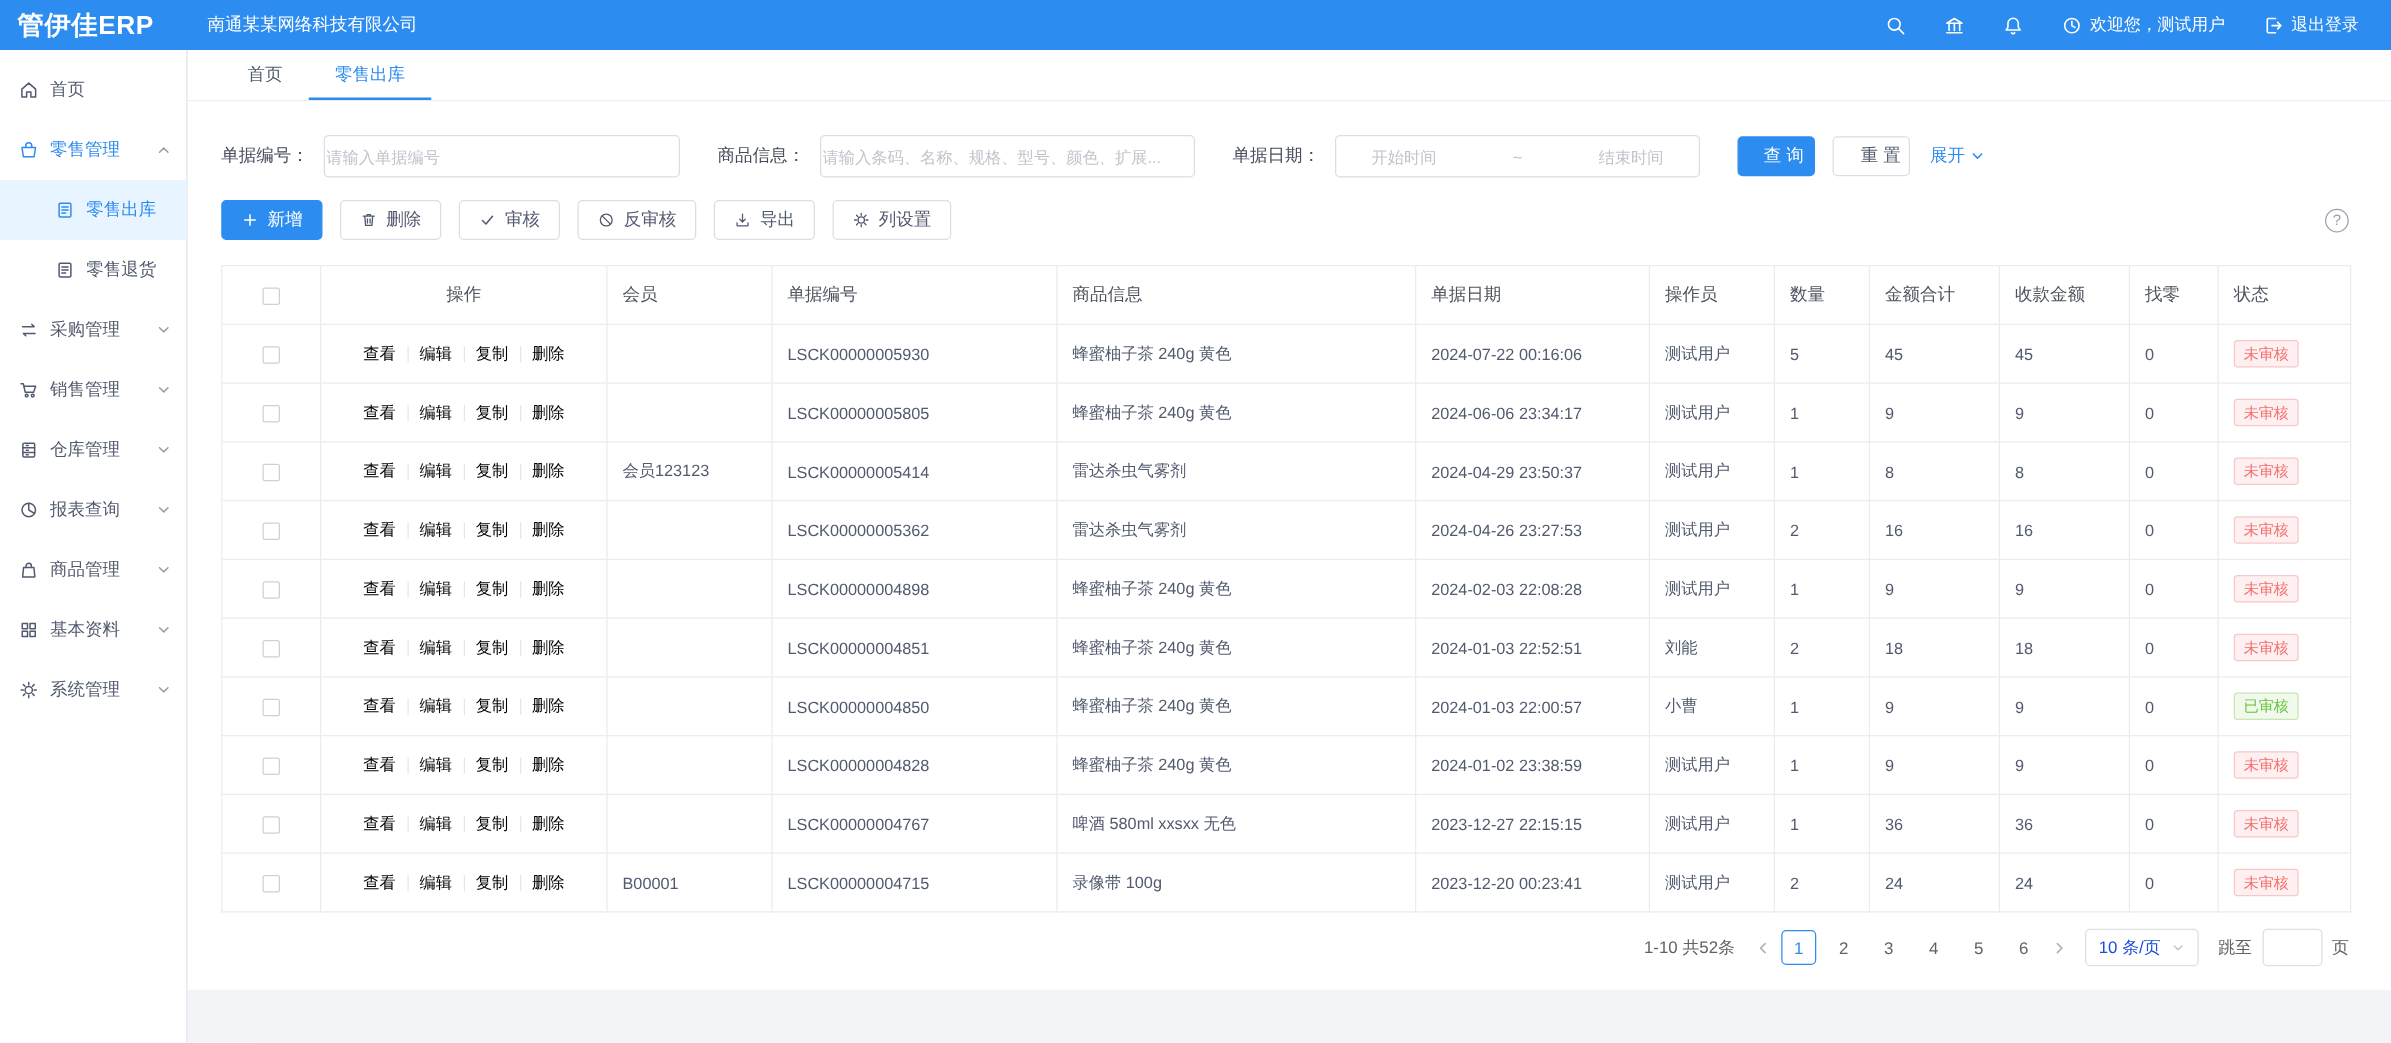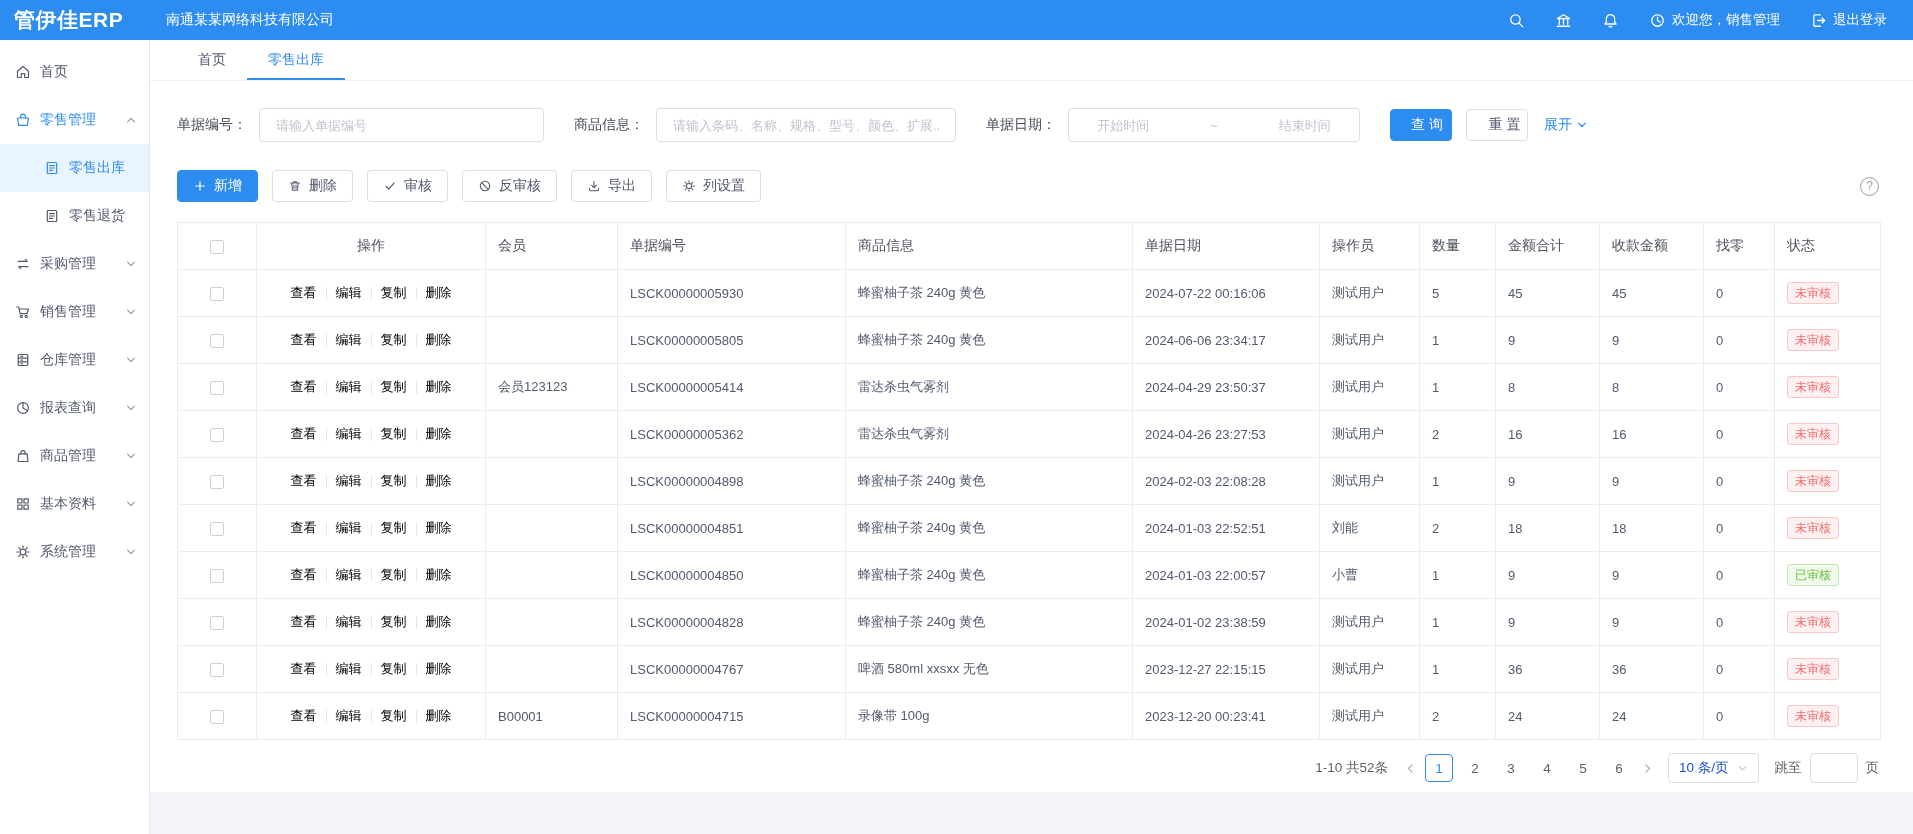--- a/index.html
+++ b/index.html
@@ -33,36 +33,36 @@
   .main { position:absolute; top:40px; left:150px; right:0; bottom:0; background:#f3f4f7; }
   .tabbar { height:41px; background:#fff; border-bottom:1px solid #eceef2; display:flex; padding-left:27px; }
   .tab { padding:0 21px; line-height:39px; cursor:pointer; color:#515a6e; border-bottom:2px solid transparent; }
   .tab.active { color:#2d8cf0; border-bottom-color:#2d8cf0; }
   .content { background:#fff; height:711px; padding:0 34px 0 27px; overflow:hidden; }
 
   
   .filter-row { display:flex; align-items:center; margin-top:27px; }
   .f-group { display:flex; align-items:center; }
   .f-label { font-size:14px; color:#464c5b; white-space:nowrap; margin-right:12px; }
-  .f-input { height:34px; border:1px solid #dcdee2; border-radius:4px; padding:0 16px; font-size:13px; color:#515a6e; outline:none; font-family:inherit; }
+  .f-input { height:34px; border:1px solid #dcdee2; border-radius:4px; padding:0 1px; font-size:13px; color:#515a6e; outline:none; font-family:inherit; }
   .f-input::placeholder { color:#c0c4cc; }
   .gap30 { width:30px; }
   .date-box { width:292px; height:34px; border:1px solid #dcdee2; border-radius:4px; display:flex; align-items:center; padding:0 6px;gap:32px; }
   .date-box input { border:none; outline:none; width:45%; text-align:center; font-size:13px; font-family:inherit; color:#515a6e; }
   .date-box input::placeholder { color:#c0c4cc; }
   .date-sep { color:#c0c4cc; width:10%; text-align:center; font-size:13px; }
   .btn { height:32px; border-radius:4px; border:1px solid #dcdee2; background:#fff; font-size:14px; color:#515a6e; cursor:pointer; font-family:inherit; display:inline-flex; align-items:center; justify-content:center; }
   .btn.primary { background:#2d8cf0; border-color:#2d8cf0; color:#fff; }
   .q-btn { width:62px; margin-left:30px; letter-spacing:4px; padding-left:16px; }
   .r-btn { width:62px; margin-left:14px; letter-spacing:4px; padding-left:19px; }
   .expand-link { color:#2d8cf0; margin-left:16px; cursor:pointer; display:inline-flex; align-items:center; gap:4px; font-size:14px; }
   .expand-link svg { width:12px; height:12px; }
 
   
-  .toolbar { display:flex; align-items:center; margin-top:28px; gap:14px; }
+  .toolbar { display:flex; align-items:center; margin-top:18px; gap:14px; }
   .tbtn { height:32px; padding:0 15px; gap:7px; }
   .tbtn .icon svg { width:14px; height:14px; }
   .help-circle { margin-left:auto; width:19px; height:19px; border:1px solid #9aa0ab; border-radius:50%; color:#9aa0ab; font-size:12px; display:flex; align-items:center; justify-content:center; cursor:pointer; }
 
   
   table { border-collapse:collapse; table-layout:fixed; margin-top:20px; width:1703px; font-size:13px; }
   th, td { border:1px solid #ececf0; height:47px; padding:0 12px; text-align:left; font-weight:normal; color:#515a6e; overflow:hidden; white-space:nowrap; }
   th { font-size:14px; color:#4e535f; }
   th.center, td.center { text-align:center; }
   .cbx { display:inline-block; width:14px; height:14px; border:1px solid #ccd1d9; border-radius:2px; background:#fff; vertical-align:middle; cursor:pointer; }
@@ -112,21 +112,21 @@
             <path d="M6.8 13.3a1.3 1.3 0 0 0 2.4 0"></path>
           </svg>
         </span>
       <span class="hr-item">
         <span class="icon">
             <svg viewBox="0 0 16 16" fill="none" stroke="currentColor" stroke-width="1.2" stroke-linecap="round" stroke-linejoin="round">
               <circle cx="8" cy="8" r="5.4"></circle>
               <path d="M8 4.8V8l2.4 1.5"></path>
             </svg>
           </span>
-        <span>欢迎您，销售管理</span>
+        <span>欢迎您，测试用户</span>
       </span>
       <span class="hr-item">
         <span class="icon">
             <svg viewBox="0 0 16 16" fill="none" stroke="currentColor" stroke-width="1.2" stroke-linecap="round" stroke-linejoin="round">
               <path d="M9.8 2.6H4.6a1 1 0 0 0-1 1v8.8a1 1 0 0 0 1 1h5.2M7.2 8h6.6M11.4 5.6 13.8 8l-2.4 2.4"></path>
             </svg>
           </span>
         <span>退出登录</span>
       </span>
     </div>

